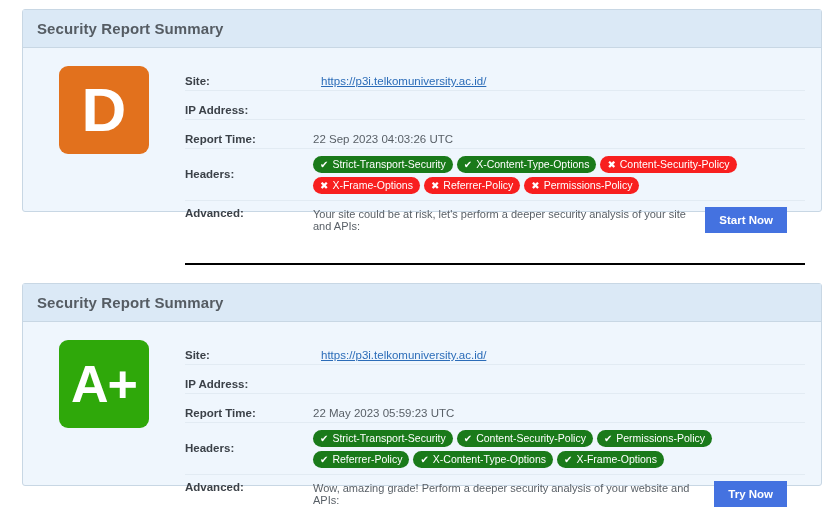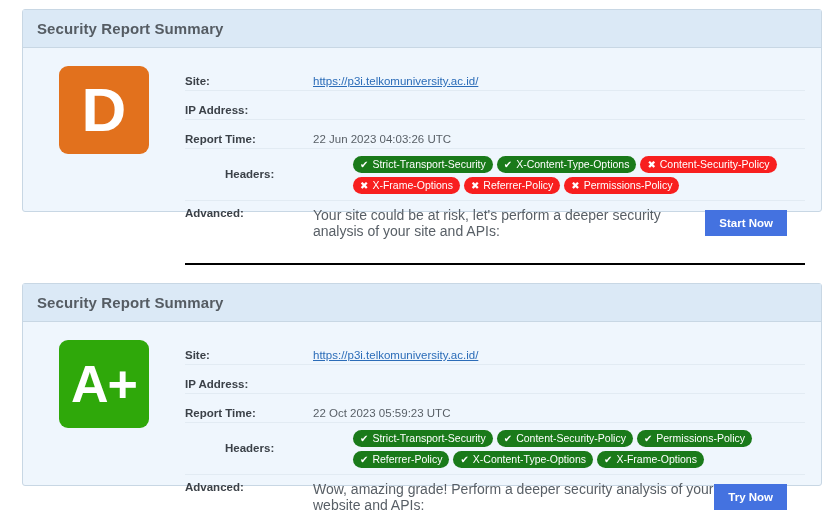--- a/index.html
+++ b/index.html
@@ -103,28 +103,29 @@
   .row-value {
     flex: 1;
     font-size: 11.5px;
     color: #585f66;
     padding-top: 2px;
   }
   .row-value a {
     color: #2b6cb8;
     text-decoration: underline;
     font-size: 11.5px;
+    margin-left: 8px;
   }
 
   .row.headers-row {
     align-items: center;
     min-height: 40px;
     padding: 5px 0 6px 0;
   }
-  .row.headers-row .row-label { padding-top: 0; margin-left: 40px; }
+  .row.headers-row .row-label { padding-top: 0; }
 
   .badges {
     display: flex;
     flex-wrap: wrap;
     gap: 4px 4px;
     max-width: 470px;
   }
   .badge {
     display: inline-flex;
     align-items: center;
@@ -149,21 +150,21 @@
     border-bottom: 2px solid #000000;
   }
   .row.advanced-row .row-label { padding-top: 0; }
   .advanced-body {
     flex: 1;
     display: flex;
     align-items: center;
     justify-content: space-between;
   }
   .advanced-text {
-    font-size: 14px;
+    font-size: 11px;
     color: #585f66;
   }
   .cta-button {
     background: #4472e0;
     color: #ffffff;
     font-size: 11.5px;
     font-weight: bold;
     border: none;
     border-radius: 0;
     padding: 7px 14px;
@@ -196,21 +197,21 @@
             <a href="#">https://p3i.telkomuniversity.ac.id/</a>
           </div>
         </div>
 
         <div class="row">
           <div class="row-label">IP Address:</div>
         </div>
 
         <div class="row">
           <div class="row-label">Report Time:</div>
-          <div class="row-value">22 Jun 2023 04:03:26 UTC</div>
+          <div class="row-value">22 Sep 2023 04:03:26 UTC</div>
         </div>
 
         <div class="row headers-row">
           <div class="row-label">Headers:</div>
           <div class="row-value">
             <div class="badges">
                 <span class="badge pass">
                   <span class="glyph">✔</span>
                   <span>Strict-Transport-Security</span>
                 </span>
@@ -268,21 +269,21 @@
             <a href="#">https://p3i.telkomuniversity.ac.id/</a>
           </div>
         </div>
 
         <div class="row">
           <div class="row-label">IP Address:</div>
         </div>
 
         <div class="row">
           <div class="row-label">Report Time:</div>
-          <div class="row-value">22 Oct 2023 05:59:23 UTC</div>
+          <div class="row-value">22 May 2023 05:59:23 UTC</div>
         </div>
 
         <div class="row headers-row">
           <div class="row-label">Headers:</div>
           <div class="row-value">
             <div class="badges">
                 <span class="badge pass">
                   <span class="glyph">✔</span>
                   <span>Strict-Transport-Security</span>
                 </span>

